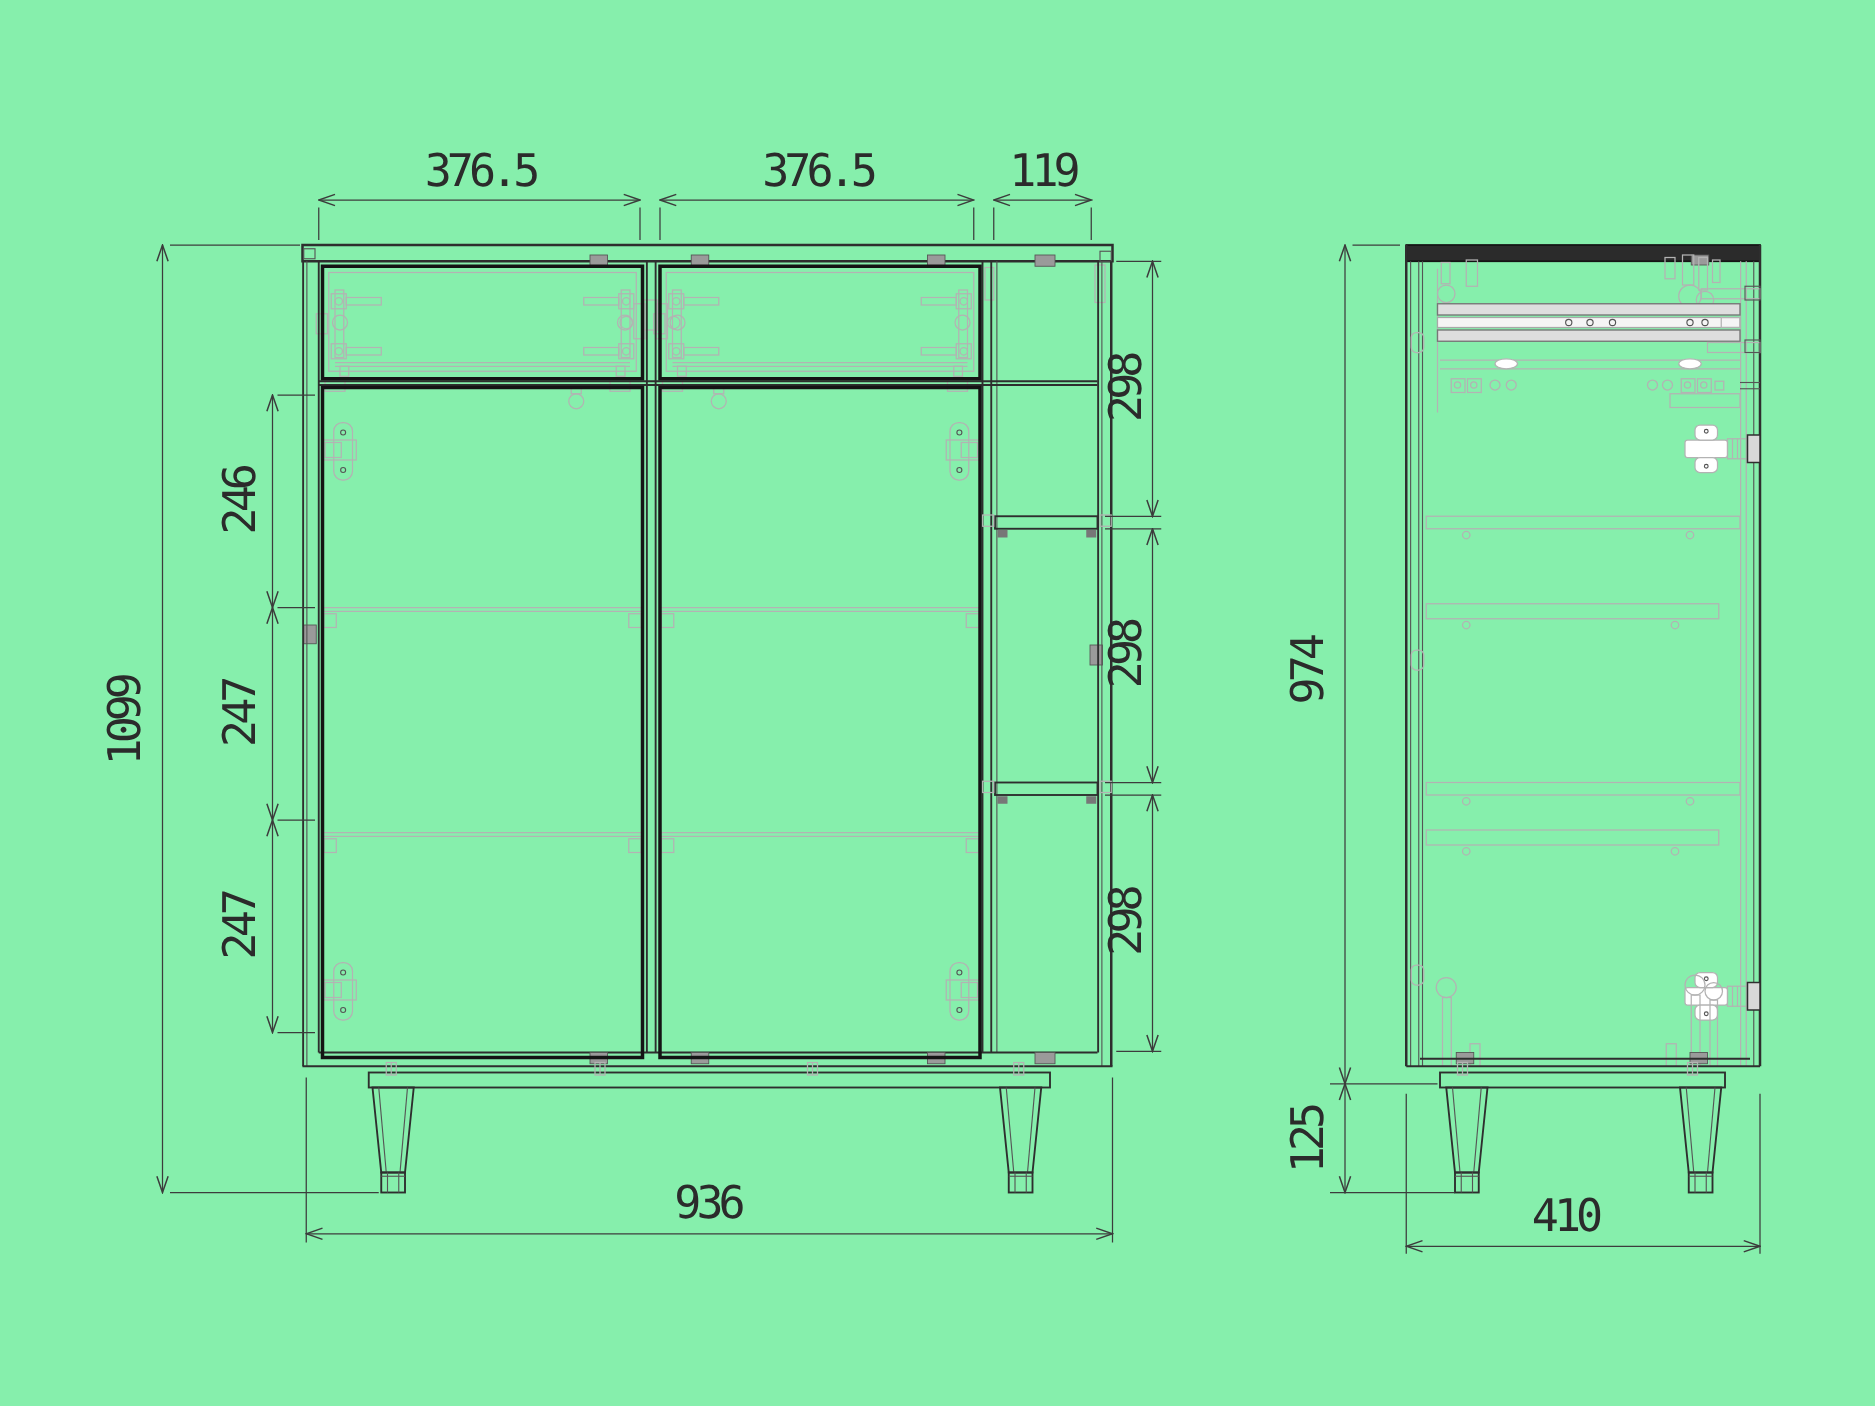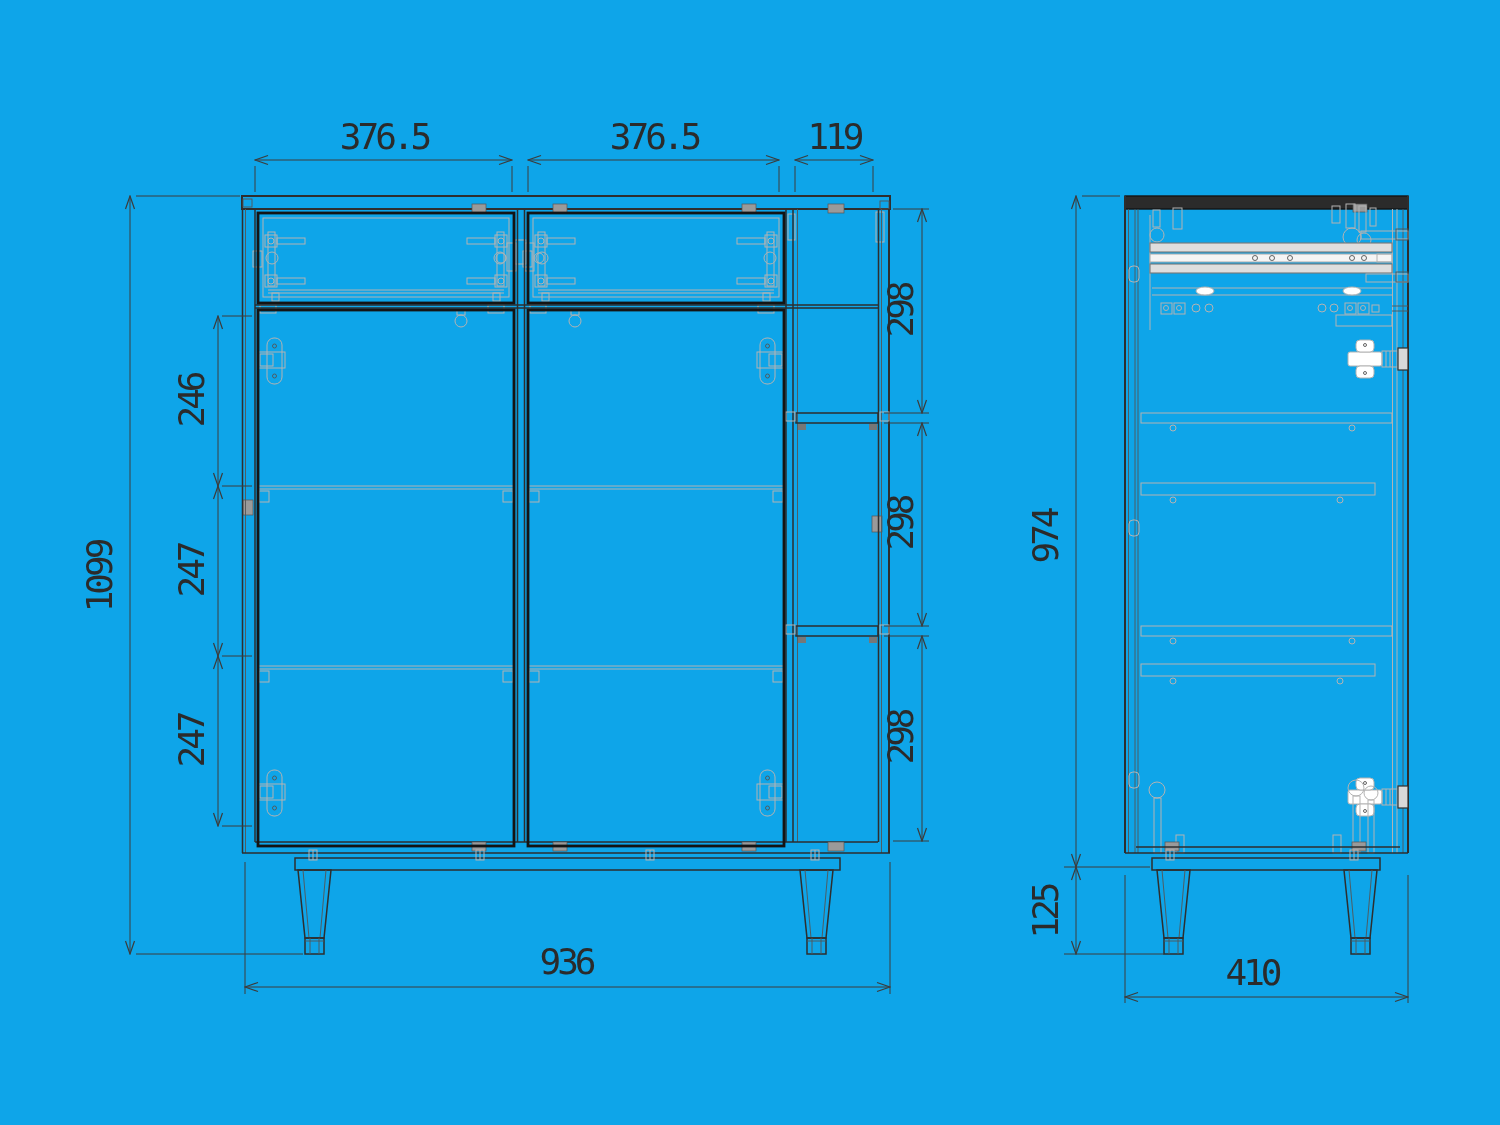--- a/index.html
+++ b/index.html
@@ -1,16 +1,16 @@
 <!DOCTYPE html>
 <html><head>
 <meta charset="utf-8">
 <style>
   html,body{margin:0;padding:0;background:#fff;}
-  .canvas{position:relative;width:1500px;height:1125px;background:#0ea5e9;overflow:hidden;}
+  .canvas{position:relative;width:1500px;height:1125px;background:#86efac;overflow:hidden;}
   svg{display:block;}
   .hv{stroke:#141414;stroke-width:2.8;fill:none;}
   .md{stroke:#2e2e2e;stroke-width:1.5;fill:none;}
   .md2{stroke:#2e2e2e;stroke-width:2;fill:none;}
   .tn{stroke:#555;stroke-width:0.9;fill:none;}
   .lt{stroke:#b3b3b3;stroke-width:1;fill:none;}
   .ltf{stroke:#b3b3b3;stroke-width:1;fill:#ffffff;}
   .fit{fill:#9a9a9a;stroke:#555;stroke-width:0.7;}
   .clip{fill:#777;stroke:none;}
   .raild{stroke:#777;stroke-width:1.1;fill:#dedede;}

